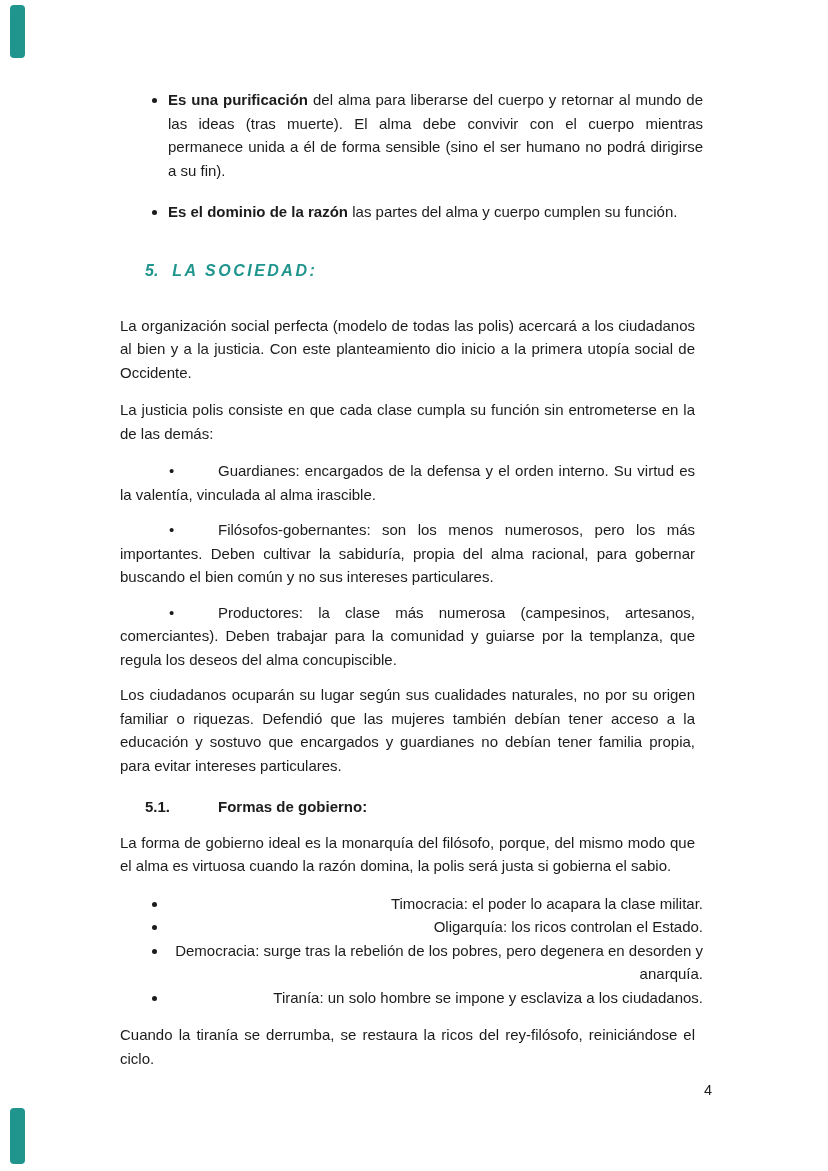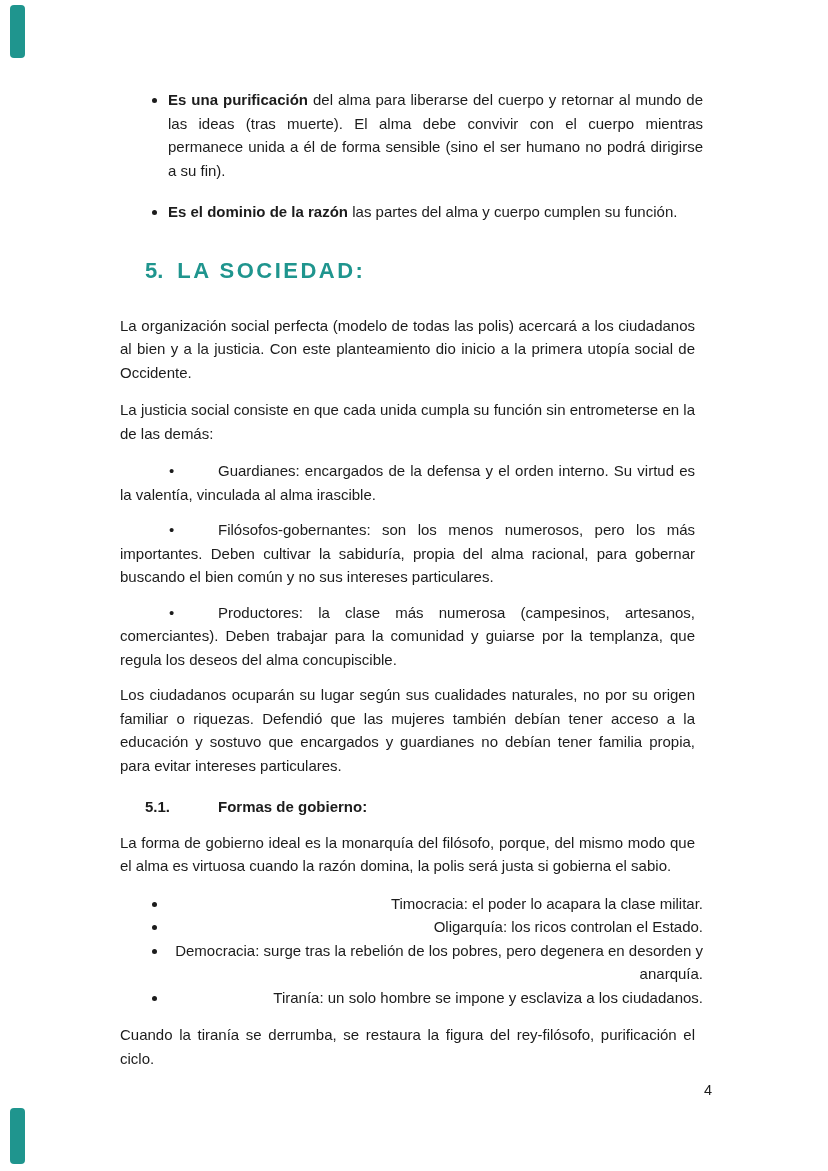--- a/index.html
+++ b/index.html
@@ -42,26 +42,27 @@
   }
   ul.hang li { margin: 0; }
   ul.intro li { margin-bottom: 18px; }
   ul.intro { margin-bottom: 0; }
   ul.intro li:last-child { margin-bottom: 0; }
   .b { font-weight: bold; }
 
   
   h1.section {
     margin: 32px 0 28px 25px;
-    font-size: 22px;
+    font-size: 16px;
     line-height: 30px;
     font-weight: bold;
     letter-spacing: 2.5px;
     color: #1f958e;
     text-align: left;
+    font-style: italic;
   }
   h1.section .num { margin-right: 14px; letter-spacing: 0; }
 
   
   p.class-bullet { margin-bottom: 12px; }
   p.class-bullet .cb-bullet {
     display: inline-block;
     width: 49px;
     text-indent: 0;
   }
@@ -111,21 +112,21 @@
         <span class="b">Es el dominio de la razón</span><span> las partes del alma y cuerpo cumplen su función.</span>
       </li>
     </ul>
 
     <h1 class="section">
       <span class="num">5.</span><span>LA SOCIEDAD:</span>
     </h1>
 
     <p>La organización social perfecta (modelo de todas las polis) acercará a los ciudadanos al bien y a la justicia. Con este planteamiento dio inicio a la primera utopía social de Occidente.</p>
 
-    <p>La justicia social consiste en que cada unida cumpla su función sin entrometerse en la de las demás:</p>
+    <p>La justicia polis consiste en que cada clase cumpla su función sin entrometerse en la de las demás:</p>
 
     <p class="class-bullet">
       <span class="cb-bullet">•</span><span class="cb-text">Guardianes: encargados de la defensa y el orden interno. Su virtud es la valentía, vinculada al alma irascible.</span>
     </p>
 
     <p class="class-bullet">
       <span class="cb-bullet">•</span><span class="cb-text">Filósofos-gobernantes: son los menos numerosos, pero los más importantes. Deben cultivar la sabiduría, propia del alma racional, para gobernar buscando el bien común y no sus intereses particulares.</span>
     </p>
 
     <p class="class-bullet">
@@ -141,19 +142,19 @@
     <p>La forma de gobierno ideal es la monarquía del filósofo, porque, del mismo modo que el alma es virtuosa cuando la razón domina, la polis será justa si gobierna el sabio.</p>
 
 
     <ul class="gov">
       <li>Timocracia: el poder lo acapara la clase militar.</li>
       <li>Oligarquía: los ricos controlan el Estado.</li>
       <li>Democracia: surge tras la rebelión de los pobres, pero degenera en desorden y anarquía.</li>
       <li>Tiranía: un solo hombre se impone y esclaviza a los ciudadanos.</li>
     </ul>
 
-    <p>Cuando la tiranía se derrumba, se restaura la figura del rey-filósofo, purificación el ciclo.</p>
+    <p>Cuando la tiranía se derrumba, se restaura la ricos del rey-filósofo, reiniciándose el ciclo.</p>
 
   </div>
 
   <div class="page-number">4</div>
 
 </div>
 
 </body></html>

